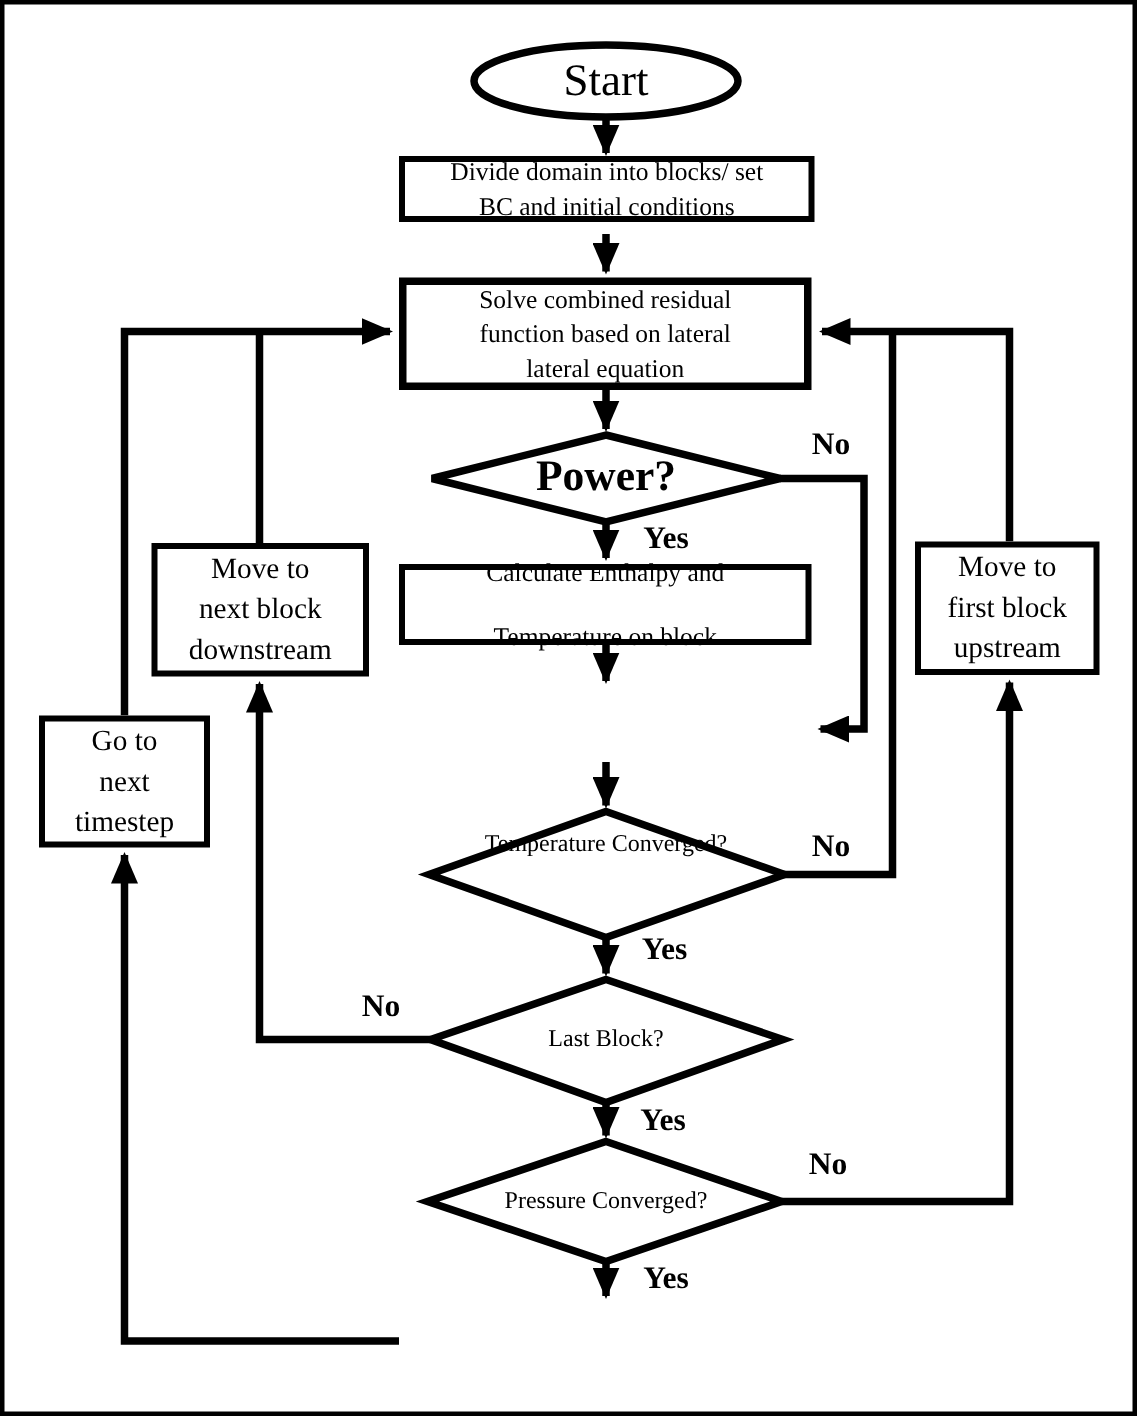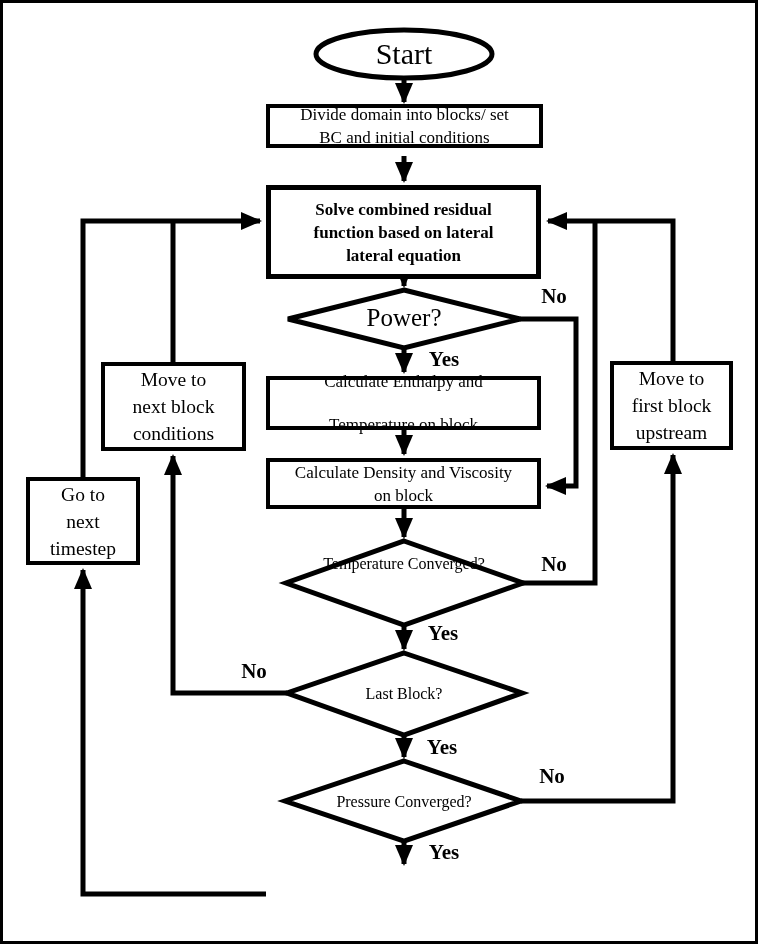--- a/index.html
+++ b/index.html
@@ -30,21 +30,21 @@
   .side { font-size: 19.5px; line-height: 27px; }
   .return-box { font-size: 18px; letter-spacing: 1px; }
   .dtext {
     position: absolute;
     transform: translate(-50%, -50%);
     text-align: center;
     color: #000000;
     white-space: nowrap;
   }
   .dtext-sm { font-size: 16px; line-height: 23px; }
-  .dtext-lg { font-size: 25px; }
+  .dtext-lg { font-size: 29px; font-weight: bold; }
   .start-text { font-size: 30px; }
   .elabel {
     position: absolute;
     transform: translate(-50%, -50%);
     font-weight: bold;
     font-size: 21px;
     color: #000000;
     white-space: nowrap;
   }
 </style>
@@ -88,41 +88,37 @@
     <polygon points="401,758 518,798 401,838 282,798" fill="#ffffff" stroke="#000000" stroke-width="5"></polygon>
   </svg>
 
   <div class="dtext start-text" style="left:401px; top:51px;">Start</div>
 
   <div class="node proc" style="left:263px; top:101px; width:277px; height:44px;">
     <span>Divide domain into blocks/ set</span>
     <span>BC and initial conditions</span>
   </div>
 
-  <div class="node proc thick" style="left:263px; top:182px; width:275px; height:94px;font-weight:bold;">
+  <div class="node proc thick" style="left:263px; top:182px; width:275px; height:75px;">
     <span>Solve combined residual</span>
     <span>function based on lateral</span>
     <span>lateral equation</span>
   </div>
 
   <div class="node proc" style="left:263px; top:373px; width:275px; height:54px;gap:20px;">
     <span>Calculate Enthalpy and</span>
     <span>Temperature on block</span>
   </div>
 
-  <div class="node proc" style="left:263px; top:455px; width:275px; height:51px;">
-    <span>Calculate Density and Viscosity</span>
-    <span>on block</span>
-  </div>
 
 
   <div class="node side" style="left:98px; top:359px; width:145px; height:89px;">
     <span>Move to</span>
     <span>next block</span>
-    <span>conditions</span>
+    <span>downstream</span>
   </div>
 
   <div class="node side" style="left:607px; top:358px; width:123px; height:89px;">
     <span>Move to</span>
     <span>first block</span>
     <span>upstream</span>
   </div>
 
   <div class="node side" style="left:23px; top:474px; width:114px; height:88px;">
     <span>Go to</span>

